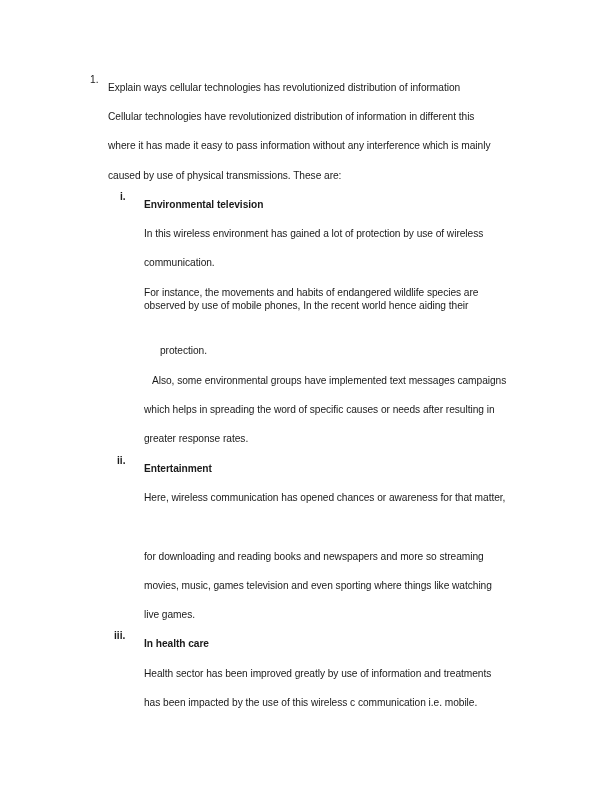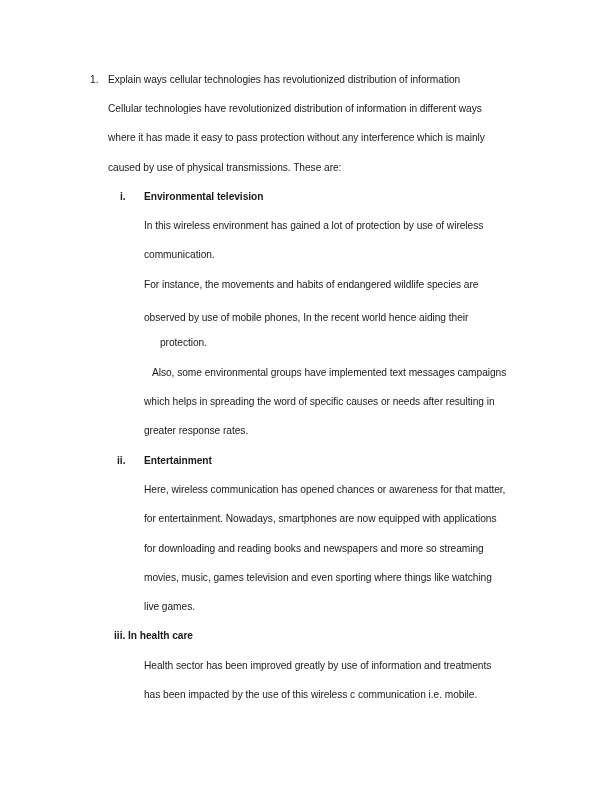--- a/index.html
+++ b/index.html
@@ -20,57 +20,57 @@
       position: absolute;
       left: 0; top: 0;
       width: 612px; height: 792px;
       background: #ffffff;
     }
     .line {
       position: absolute;
       white-space: nowrap;
       line-height: 12px;
       letter-spacing: -0.05px;
+      margin-top: 8px;
     }
     .num {
       position: absolute;
       white-space: nowrap;
       line-height: 12px;
     }
     .bold { font-weight: bold; }
   </style>
 </head>
 <body>
 
 <div class="page">
 
   <span class="num" style="left:90px; top:74px;">1.</span>
   <span class="line" style="left:108px; top:74px;">Explain ways cellular technologies has revolutionized distribution of information</span>
 
-  <span class="line" style="left:108px; top:103px;">Cellular technologies have revolutionized distribution of information in different ways</span>
-  <span class="line" style="left:108px; top:132px;">where it has made it easy to pass protection without any interference which is mainly</span>
+  <span class="line" style="left:108px; top:103px;">Cellular technologies have revolutionized distribution of information in different this</span>
+  <span class="line" style="left:108px; top:132px;">where it has made it easy to pass information without any interference which is mainly</span>
   <span class="line" style="left:108px; top:162px;">caused by use of physical transmissions. These are:</span>
 
   <span class="num bold" style="left:120px; top:191px;">i.</span>
   <span class="line bold" style="left:144px; top:191px;">Environmental television</span>
   <span class="line" style="left:144px; top:220px;">In this wireless environment has gained a lot of protection by use of wireless</span>
   <span class="line" style="left:144px; top:249px;">communication.</span>
   <span class="line" style="left:144px; top:279px;">For instance, the movements and habits of endangered wildlife species are</span>
-  <span class="line" style="left:144px; top:312px;">observed by use of mobile phones, In the recent world hence aiding their</span>
+  <span class="line" style="left:144px; top:292px;">observed by use of mobile phones, In the recent world hence aiding their</span>
   <span class="line" style="left:144px; top:337px;padding-left:16px;">protection.</span>
   <span class="line" style="left:152px; top:367px;">Also, some environmental groups have implemented text messages campaigns</span>
   <span class="line" style="left:144px; top:396px;">which helps in spreading the word of specific causes or needs after resulting in</span>
   <span class="line" style="left:144px; top:425px;">greater response rates.</span>
 
   <span class="num bold" style="left:117px; top:455px;">ii.</span>
   <span class="line bold" style="left:144px; top:455px;">Entertainment</span>
   <span class="line" style="left:144px; top:484px;">Here, wireless communication has opened chances or awareness for that matter,</span>
-  <span class="line" style="left:144px; top:513px;">for entertainment. Nowadays, smartphones are now equipped with applications</span>
   <span class="line" style="left:144px; top:543px;">for downloading and reading books and newspapers and more so streaming</span>
   <span class="line" style="left:144px; top:572px;">movies, music, games television and even sporting where things like watching</span>
   <span class="line" style="left:144px; top:601px;">live games.</span>
 
   <span class="num bold" style="left:114px; top:630px;">iii.</span>
-  <span class="line bold" style="left:128px; top:630px;">In health care</span>
+  <span class="line bold" style="left:144px; top:630px;">In health care</span>
   <span class="line" style="left:144px; top:689px;">has been impacted by the use of this wireless c communication i.e. mobile.</span>
   <span class="line" style="left:144px; top:660px;">Health sector has been improved greatly by use of information and treatments</span>
 
 </div>
 
 </body></html>

